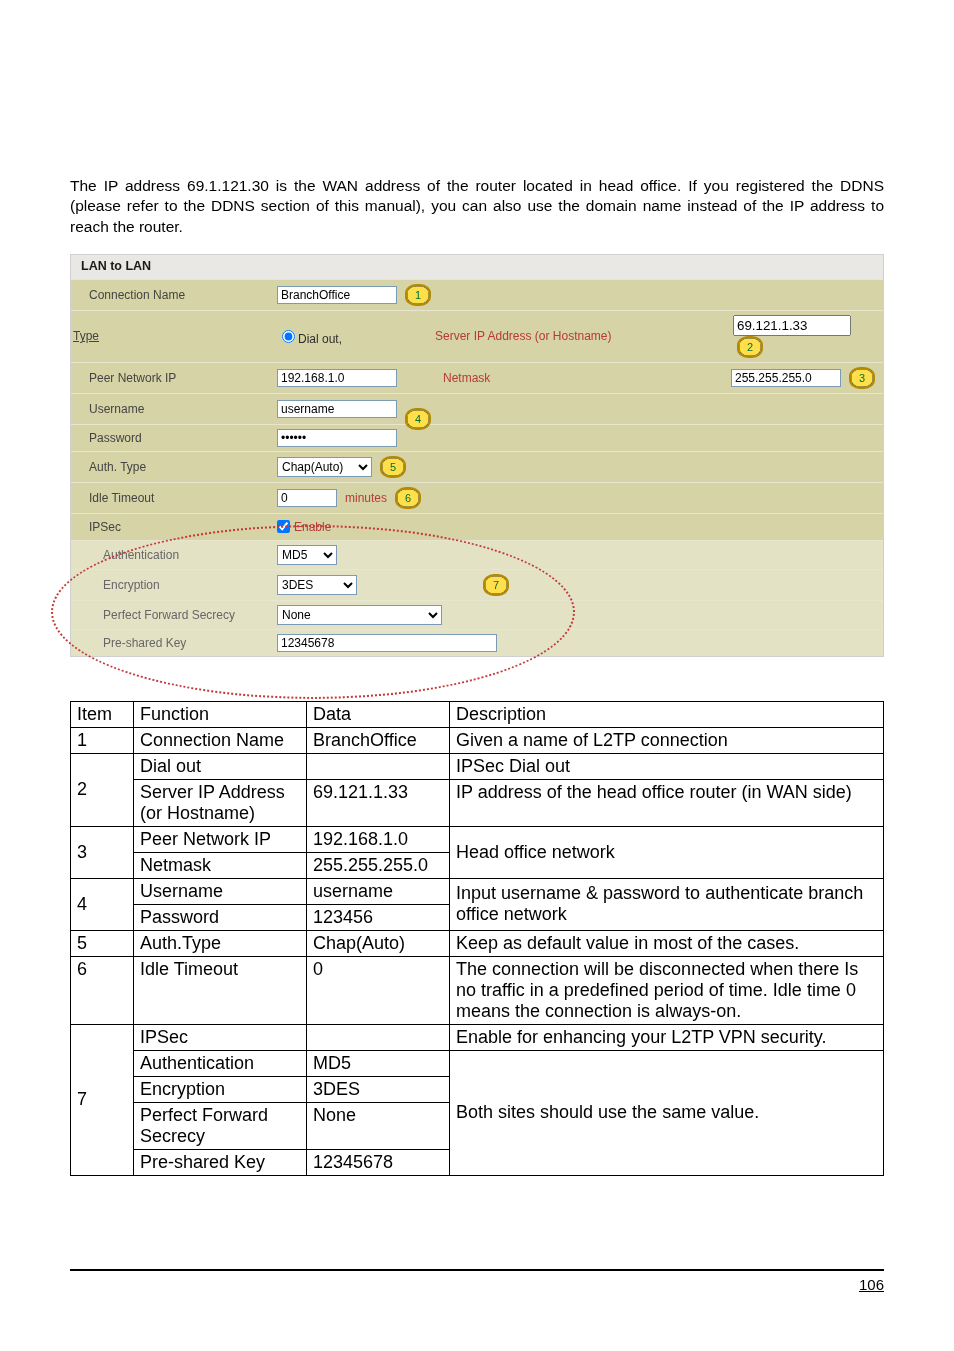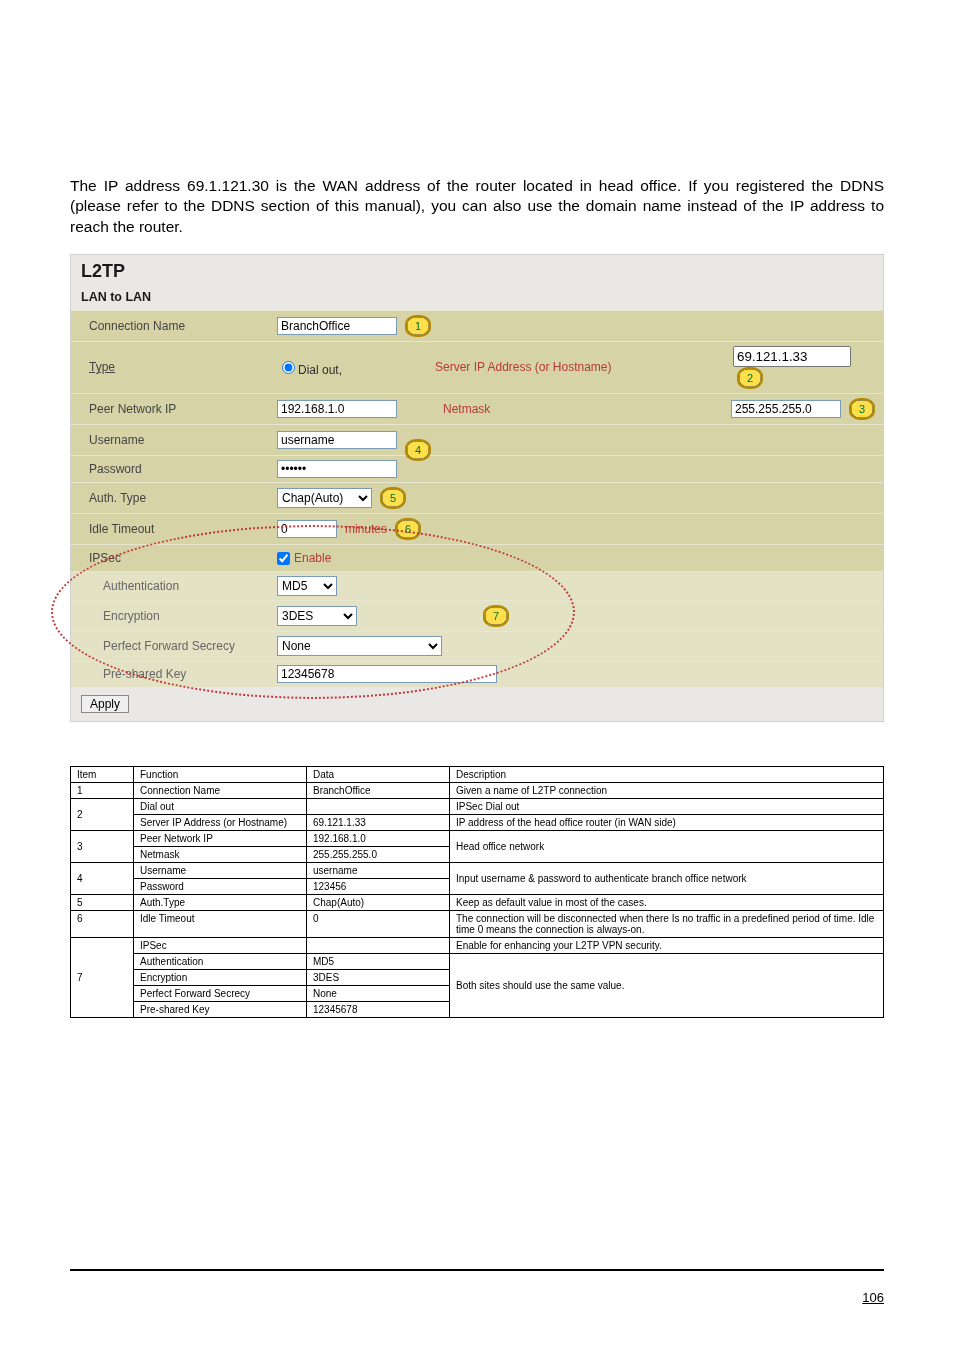--- a/index.html
+++ b/index.html
@@ -89,35 +89,35 @@
   }
   .frow select {
     font-family: inherit;
     font-size: 12px;
     height: 20px;
     border: 1px solid #7a9ab5;
     background: #fff;
   }
   .frow .radio {
     display: inline-flex;
-    align-items: flex-end;
+    align-items: flex-start;
     gap: 4px;
     color: #b83a3a;
     font-size: 12px;
   }
   .frow .radio input { margin:0; }
   .redlbl { color: #b83a3a; }
 
   .type-block {
     display: flex;
   }
   .type-label {
     width: 200px;
     box-sizing: border-box;
-    padding: 6px 8px 6px 18px;
+    padding: 6px 8px 6px 2px;
     background: #d6d3a6;
     color: #444;
     display: flex; align-items:center;
     border-top: 1px solid #e8e6cf;
     font-size:12px;
     text-decoration:underline;
   }
   .type-rows {
     flex: 1;
     display:flex; flex-direction:column;
@@ -163,21 +163,21 @@
     position:absolute;
     border:2px dotted #c23a3a;
     border-radius:50%;
     pointer-events:none;
   }
 
   
   .ref-table {
     border-collapse: collapse;
     width: 100%;
-    font-size: 10px;
+    font-size: 18px;
   }
   .ref-table th, .ref-table td {
     border: 1px solid #000;
     padding: 2px 6px;
     text-align: left;
     vertical-align: top;
   }
   .ref-table th {
     font-weight: normal;
   }
@@ -186,34 +186,33 @@
   .ref-table .c2 { width:130px;}
   .hr-foot {
     position:absolute;
     left:70px; right:70px;
     bottom:80px;
     border-top:2px solid #000;
   }
   .pgnum {
     position:absolute;
     right:70px;
-    bottom:46px;
-    font-size:13px;
+    bottom:58px;
+    font-size:15px;
     text-decoration: underline;
   }
 </style>
 </head>
 <body>
 
 <div class="page">
 
   <p class="intro">The IP address 69.1.121.30 is the WAN address of the router located in head office. If you registered the DDNS (please refer to the DDNS section of this manual), you can also use the domain name instead of the IP address to reach the router.</p>
 
   <div class="l2tp-panel" style="position:relative">
-    <div class="panel-title">L2TP</div>
     <div class="panel-sub">LAN to LAN</div>
 
     <div class="frow">
       <div class="flabel">Connection Name</div>
       <div class="fval">
         <input type="text" style="width: 120px;" value="BranchOffice">
         <span class="callout" style="position:static">1</span>
       </div>
     </div>
 
@@ -319,23 +318,20 @@
       </div>
     </div>
 
     <div class="frow sub">
       <div class="flabel">Pre-shared Key</div>
       <div class="fval">
         <input type="text" style="width: 220px;" value="12345678">
       </div>
     </div>
 
-    <div class="apply-row">
-      <button class="apply-btn">Apply</button>
-    </div>
 
     <div class="dotted-ell" style="left:-20px; top:270px; width:520px; height:170px;"></div>
   </div>
 
   <table class="ref-table">
     <tbody>
         <tr>
       <th class="numcol">Item</th>
       <th class="c1">Function</th>
       <th class="c2">Data</th>

